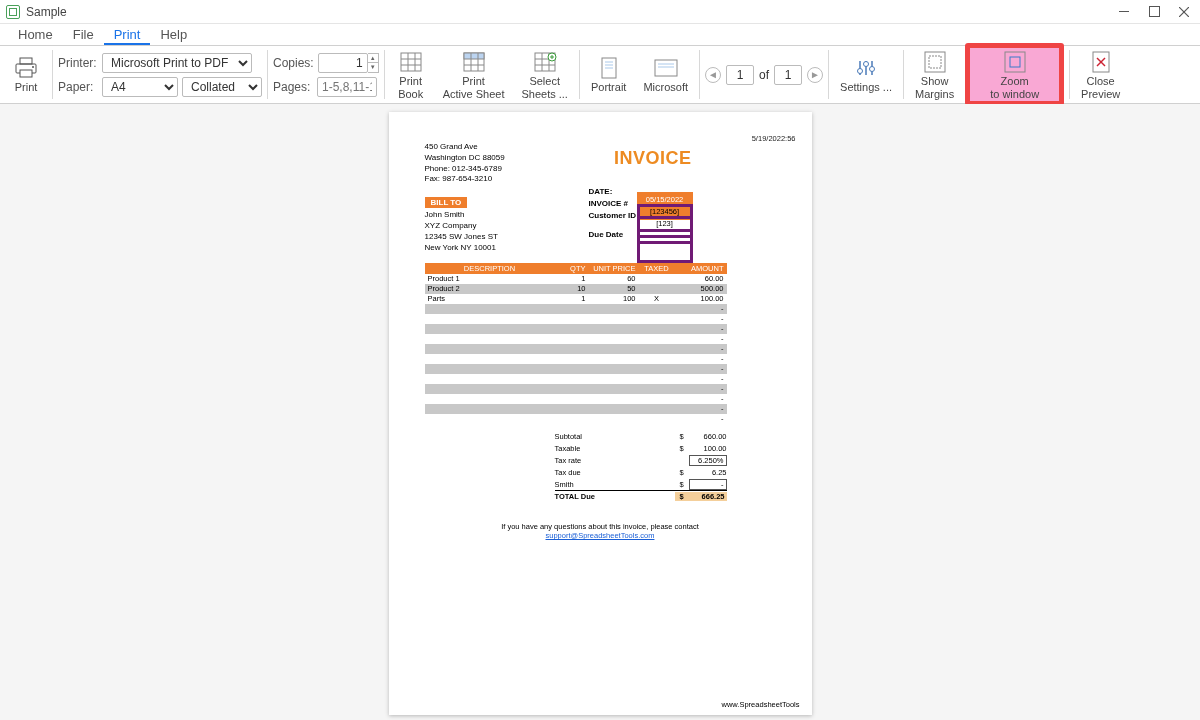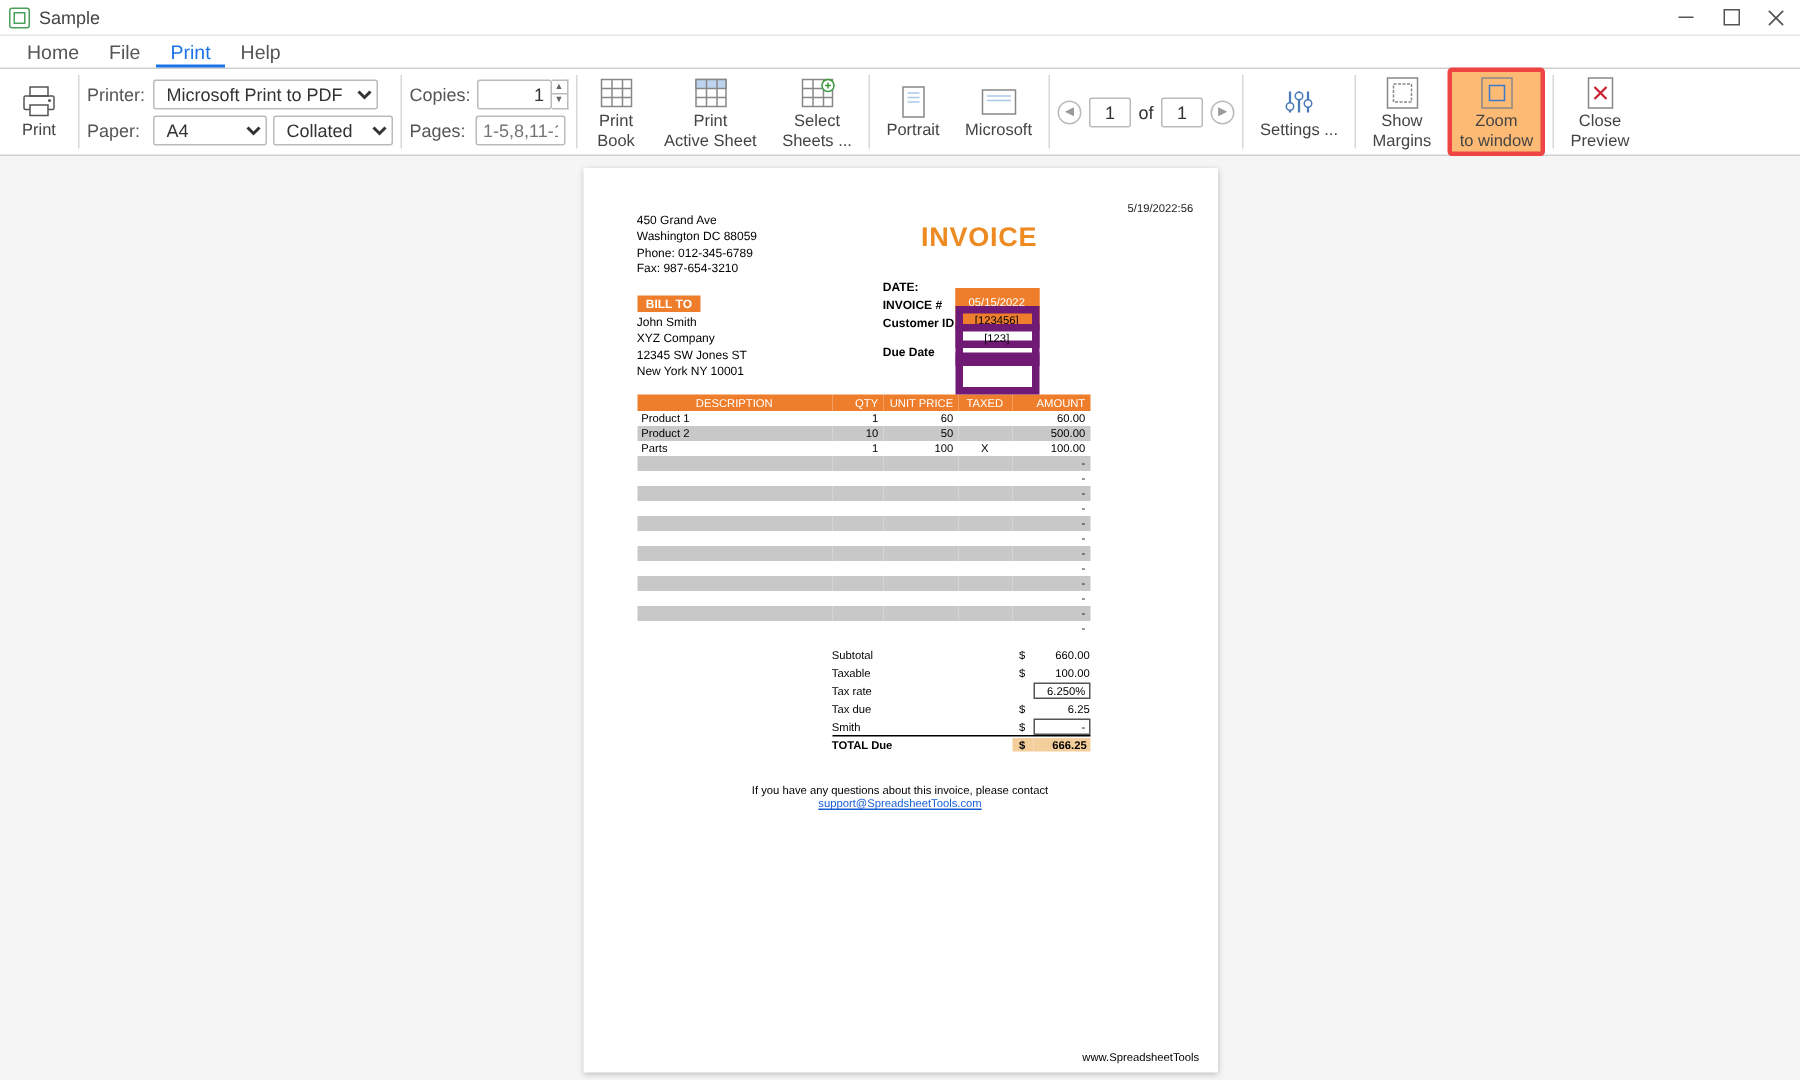--- a/index.html
+++ b/index.html
@@ -21,21 +21,21 @@
   
   .menutabs{height:22px; display:flex; align-items:flex-end; padding:0 8px; gap:0; border-bottom:1px solid #d0d0d0;}
   .menutabs .tab{padding:3px 10px;font-size:13px;color:#555;cursor:default;}
   .menutabs .tab.active{color:#1a73e8;border-bottom:2px solid #1a73e8;padding-bottom:1px;}
 
   
   .ribbon{height:58px;display:flex;align-items:stretch;border-bottom:1px solid #d0d0d0;background:#fff;}
   .rsep{width:1px;background:#d8d8d8;margin:4px 0;}
   .rgroup{display:flex;align-items:center;padding:0 5px;gap:5px;}
   .rbtn{display:flex;flex-direction:column;align-items:center;justify-content:center;padding:2px 6px;border-radius:3px;cursor:default;min-width:42px;}
-  .rbtn.active{background:#fdba74;border:3px solid #ef4444;padding:1px 5px;}
+  .rbtn.active{background:#f9a8d4;border:5px solid #ef4444;padding:1px 20px;}
   .rbtn .ricon{width:26px;height:26px;display:flex;align-items:center;justify-content:center;}
   .rbtn .rlabel{font-size:11px;color:#444;text-align:center;line-height:1.1;white-space:pre;}
   svg{display:block;}
 
   .formrow{display:flex;align-items:center;gap:4px;}
   .formrow label{font-size:12px;color:#555;min-width:40px;}
   select, input[type=text]{font-size:12px;border:1px solid #bbb;border-radius:2px;padding:1px 4px;background:#fff;color:#333;height:20px;}
   .printer-sel{width:150px;}
   .paper-sel{width:76px;}
   .collate-sel{width:80px;}
@@ -57,21 +57,21 @@
   .preview{flex:1;background:#f5f5f5;display:flex;justify-content:center;overflow:auto;padding:8px 0 20px;}
   .page{width:423px;height:603px;background:#fff;box-shadow:0 1px 4px rgba(0,0,0,0.25);position:relative;padding:12px 36px 14px;font-size:8px;color:#000;}
   .pgheader-right{position:absolute;top:22px;right:16px;font-size:7.5px;color:#222;}
   .company{font-size:13px;font-weight:600;margin-top:28px;}
   .invoice-title{position:absolute;right:120px;top:36px;color:#ed8b22;font-weight:700;font-size:18px;letter-spacing:0.5px;}
   .addr{margin-top:18px;line-height:1.35;font-size:8px;}
 
   .meta{position:absolute;left:200px;top:73px;font-size:8px;}
   .meta-row{display:flex;align-items:center;height:12px;}
   .meta-row .ml{width:48px;font-weight:600;}
-  .meta-row .mv{width:56px;border:5px solid #701a75;text-align:center;height:28px;line-height:10px;font-size:7.5px;margin-top:29px;}
+  .meta-row .mv{width:56px;border:3px solid #701a75;text-align:center;height:28px;line-height:10px;font-size:7.5px;margin-top:29px;}
   .meta-row .mv.orange{background:#ef7e2c;color:#fff;border-color:#ef7e2c;}
   .meta-row.gap{margin-top:7px;}
 
   .billto-hdr{display:inline-block;background:#ef7e2c;color:#fff;font-size:8px;font-weight:600;padding:1px 6px;margin-top:12px;}
   .billto{line-height:1.35;margin-top:2px;}
 
   .itbl{width:302px;margin-top:10px;border-collapse:collapse;font-size:7.5px;}
   .itbl th{background:#ef7e2c;color:#fff;font-weight:500;padding:1px 3px;font-size:7.5px;}
   .itbl th.d{text-align:center;width:130px;}
   .itbl th.q{text-align:right;width:34px;}

